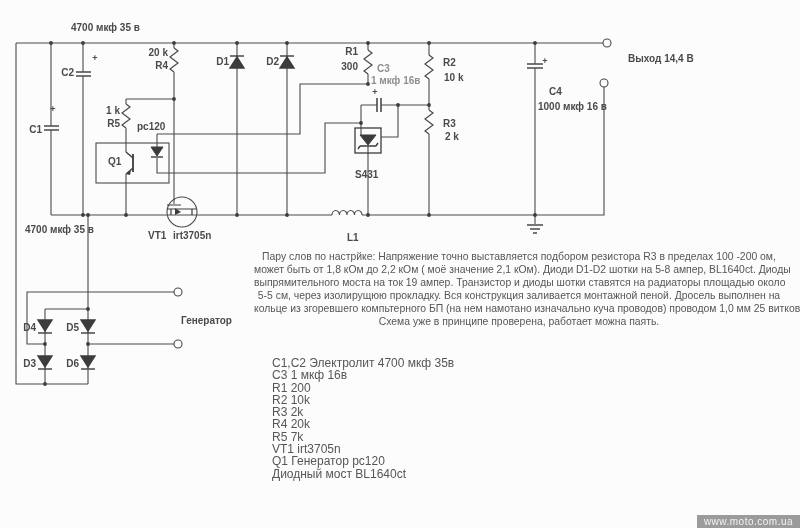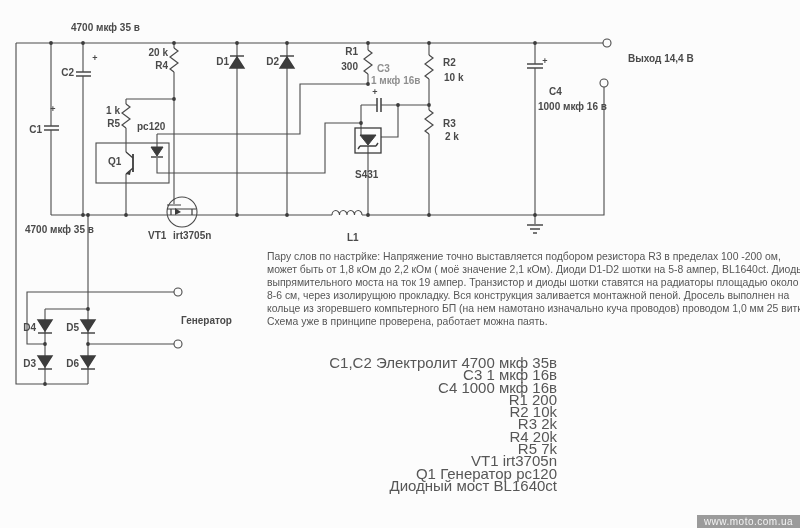--- a/index.html
+++ b/index.html
@@ -10,26 +10,26 @@
   }
   #stage{position:absolute;left:0;top:0;width:771px;height:528px;border-radius:30px;}
   svg{position:absolute;left:0;top:0;}
   svg text{
     font-family:"Liberation Sans", sans-serif;
     font-size:10px;font-weight:bold;fill:#4a4a4a;
   }
   svg text.light{fill:#8f8f8f;font-weight:bold;}
   svg text.plus{font-size:9px;}
   .notes{
-    position:absolute;left:267px;top:250px;width:530px;
-    font-size:10.4px;line-height:13.1px;color:#565656;white-space:nowrap;
+    position:absolute;left:254px;top:250px;width:530px;
+    font-size:10.4px;line-height:13.1px;color:#565656;white-space:nowrap;text-align:center;
   }
   .parts{
-    position:absolute;left:257px;top:357px;width:300px;
-    font-size:15px;line-height:12.3px;color:#565656;white-space:nowrap;text-align:right;
+    position:absolute;left:272px;top:357px;width:300px;
+    font-size:12px;line-height:12.3px;color:#565656;white-space:nowrap;
   }
   .watermark{
     position:absolute;left:697px;top:515px;width:103px;height:13px;
     background:#9b9b9b;color:#f4f4f4;font-size:10px;line-height:13px;
     text-align:center;letter-spacing:0.5px;
   }
 </style>
 </head>
 <body>
 
@@ -201,29 +201,28 @@
   <text x="79" y="331" text-anchor="end">D5</text>
   <text x="36" y="367" text-anchor="end">D3</text>
   <text x="79" y="367" text-anchor="end">D6</text>
   <text x="181" y="324">Генератор</text>
 </svg>
 
   <div class="notes">
     <div>Пару слов по настрйке: Напряжение точно выставляется подбором резистора R3 в пределах 100 -200 ом,</div>
     <div>может быть от 1,8 кОм до 2,2 кОм ( моё значение 2,1 кОм). Диоди D1-D2 шотки на 5-8 ампер, BL1640ct. Диоды</div>
     <div>выпрямительного моста на ток 19 ампер. Транзистор и диоды шотки ставятся на радиаторы площадью около</div>
-    <div>8-6 см, через изолирущюю прокладку. Вся конструкция заливается монтажной пеной. Дросель выполнен на</div>
+    <div>5-5 см, через изолирущюю прокладку. Вся конструкция заливается монтажной пеной. Дросель выполнен на</div>
     <div>кольце из згоревшего компьтерного БП (на нем намотано изначально куча проводов) проводом 1,0 мм 25 витков</div>
     <div>Схема уже в принципе проверена, работает можна паять.</div>
   </div>
 
   <div class="parts">
     <div>C1,C2 Электролит 4700 мкф 35в</div>
     <div>C3 1 мкф 16в</div>
-    <div>C4 1000 мкф 16в</div>
     <div>R1 200</div>
     <div>R2 10k</div>
     <div>R3 2k</div>
     <div>R4 20k</div>
     <div>R5 7k</div>
     <div>VT1 irt3705n</div>
     <div>Q1 Генератор pc120</div>
     <div>Диодный мост BL1640ct</div>
   </div>
 

